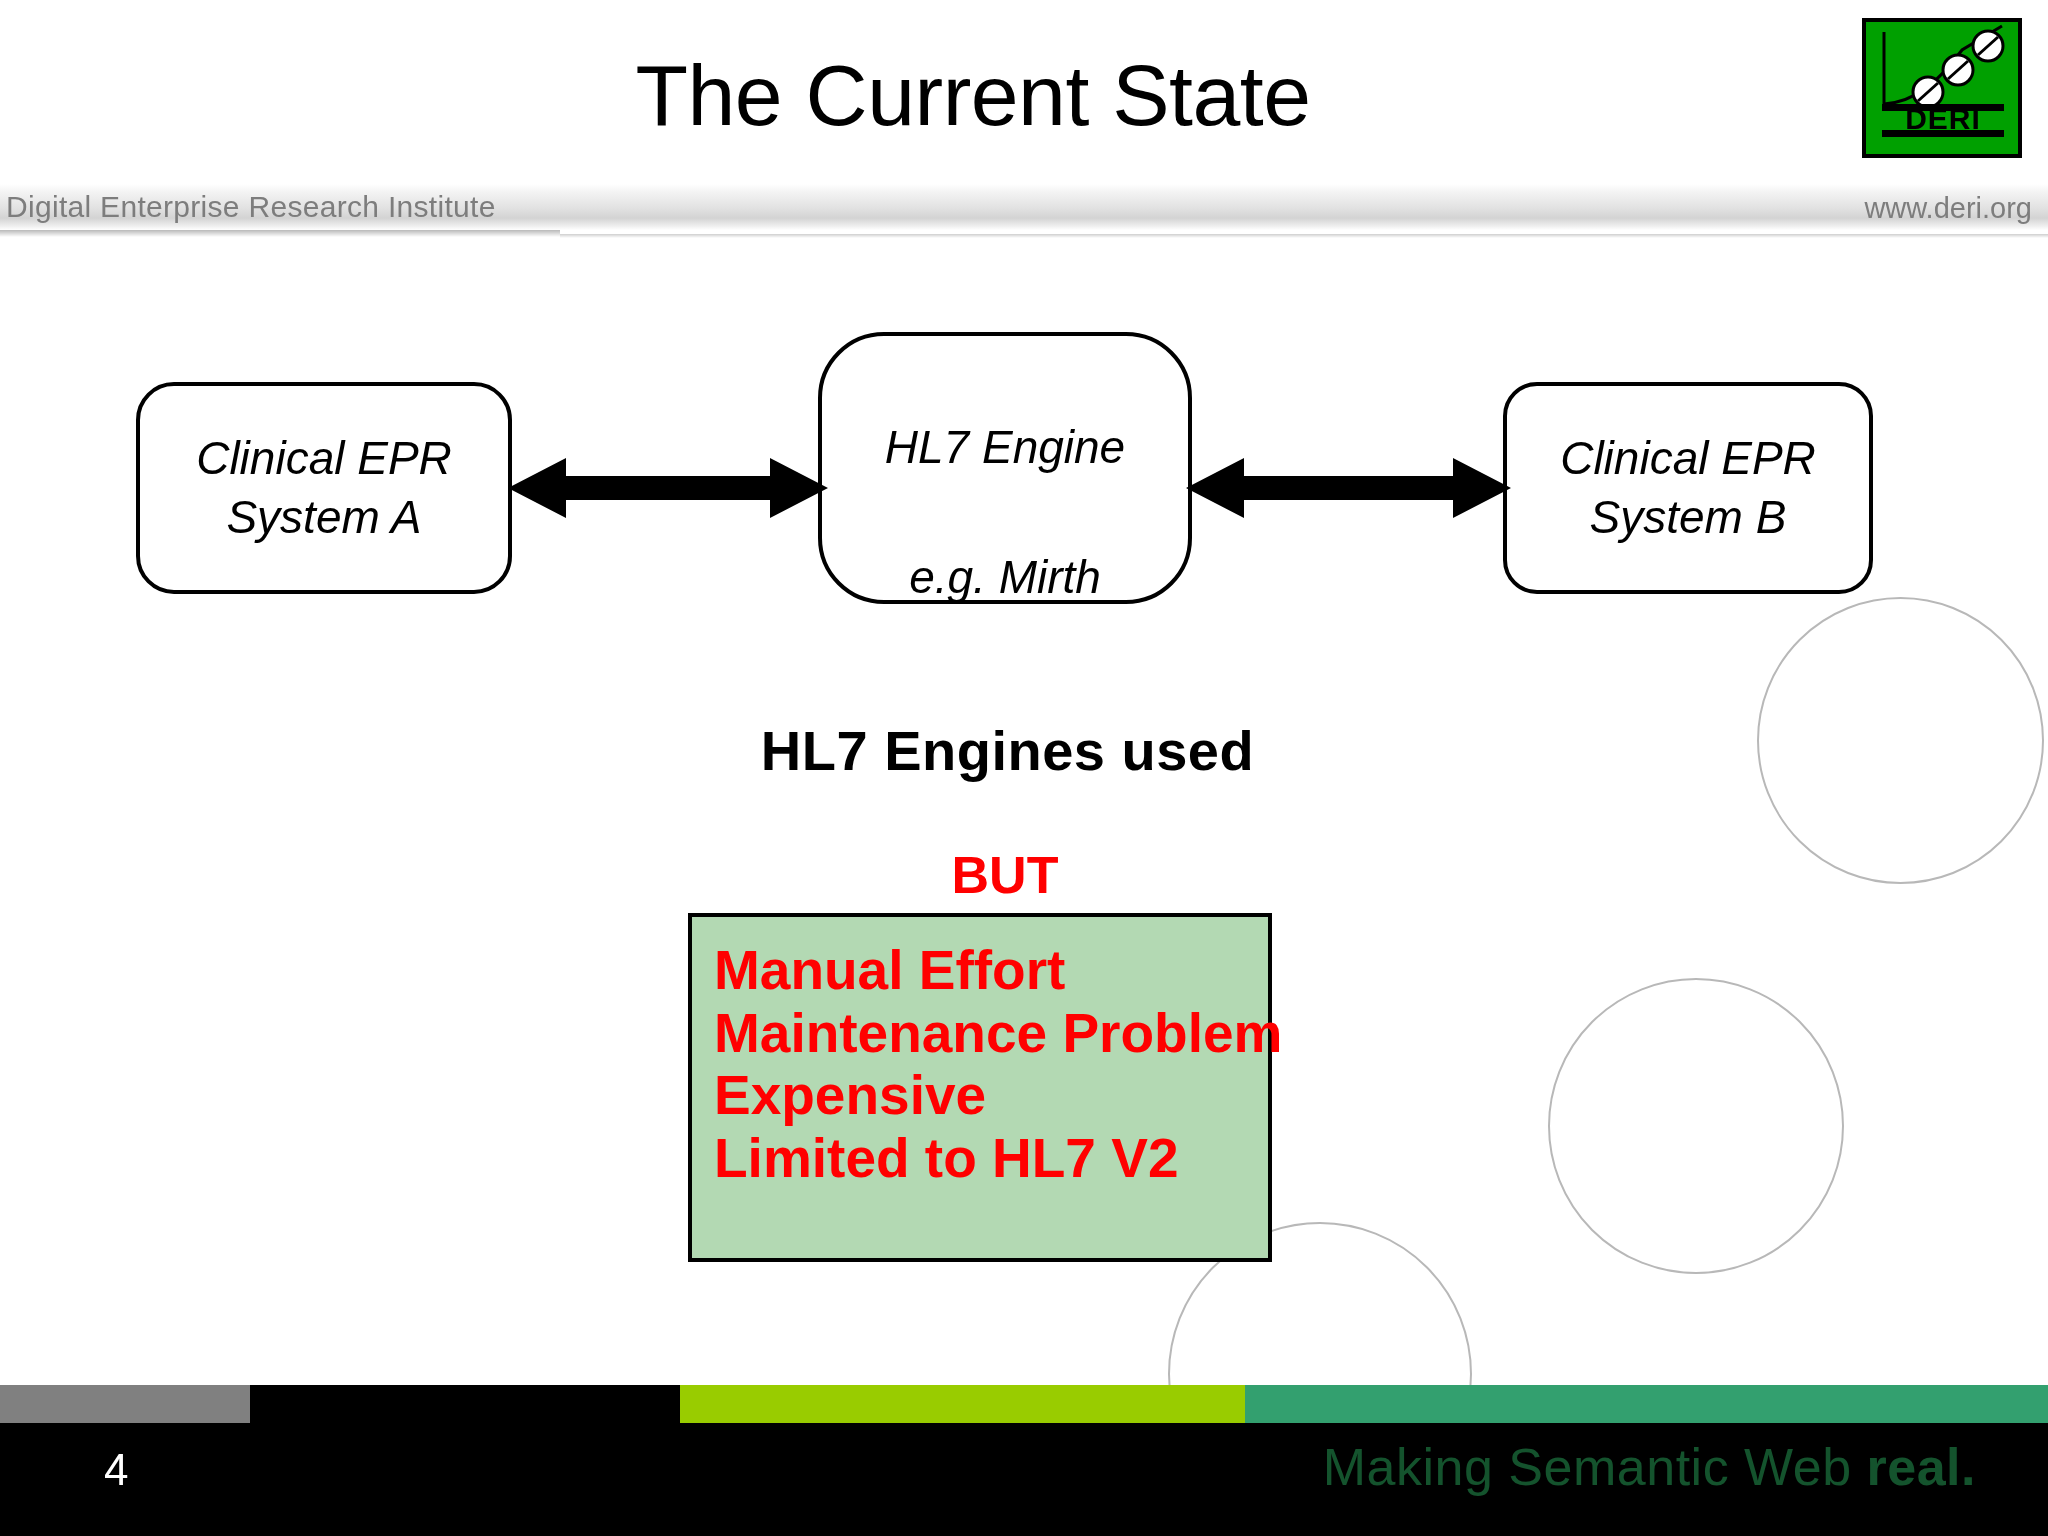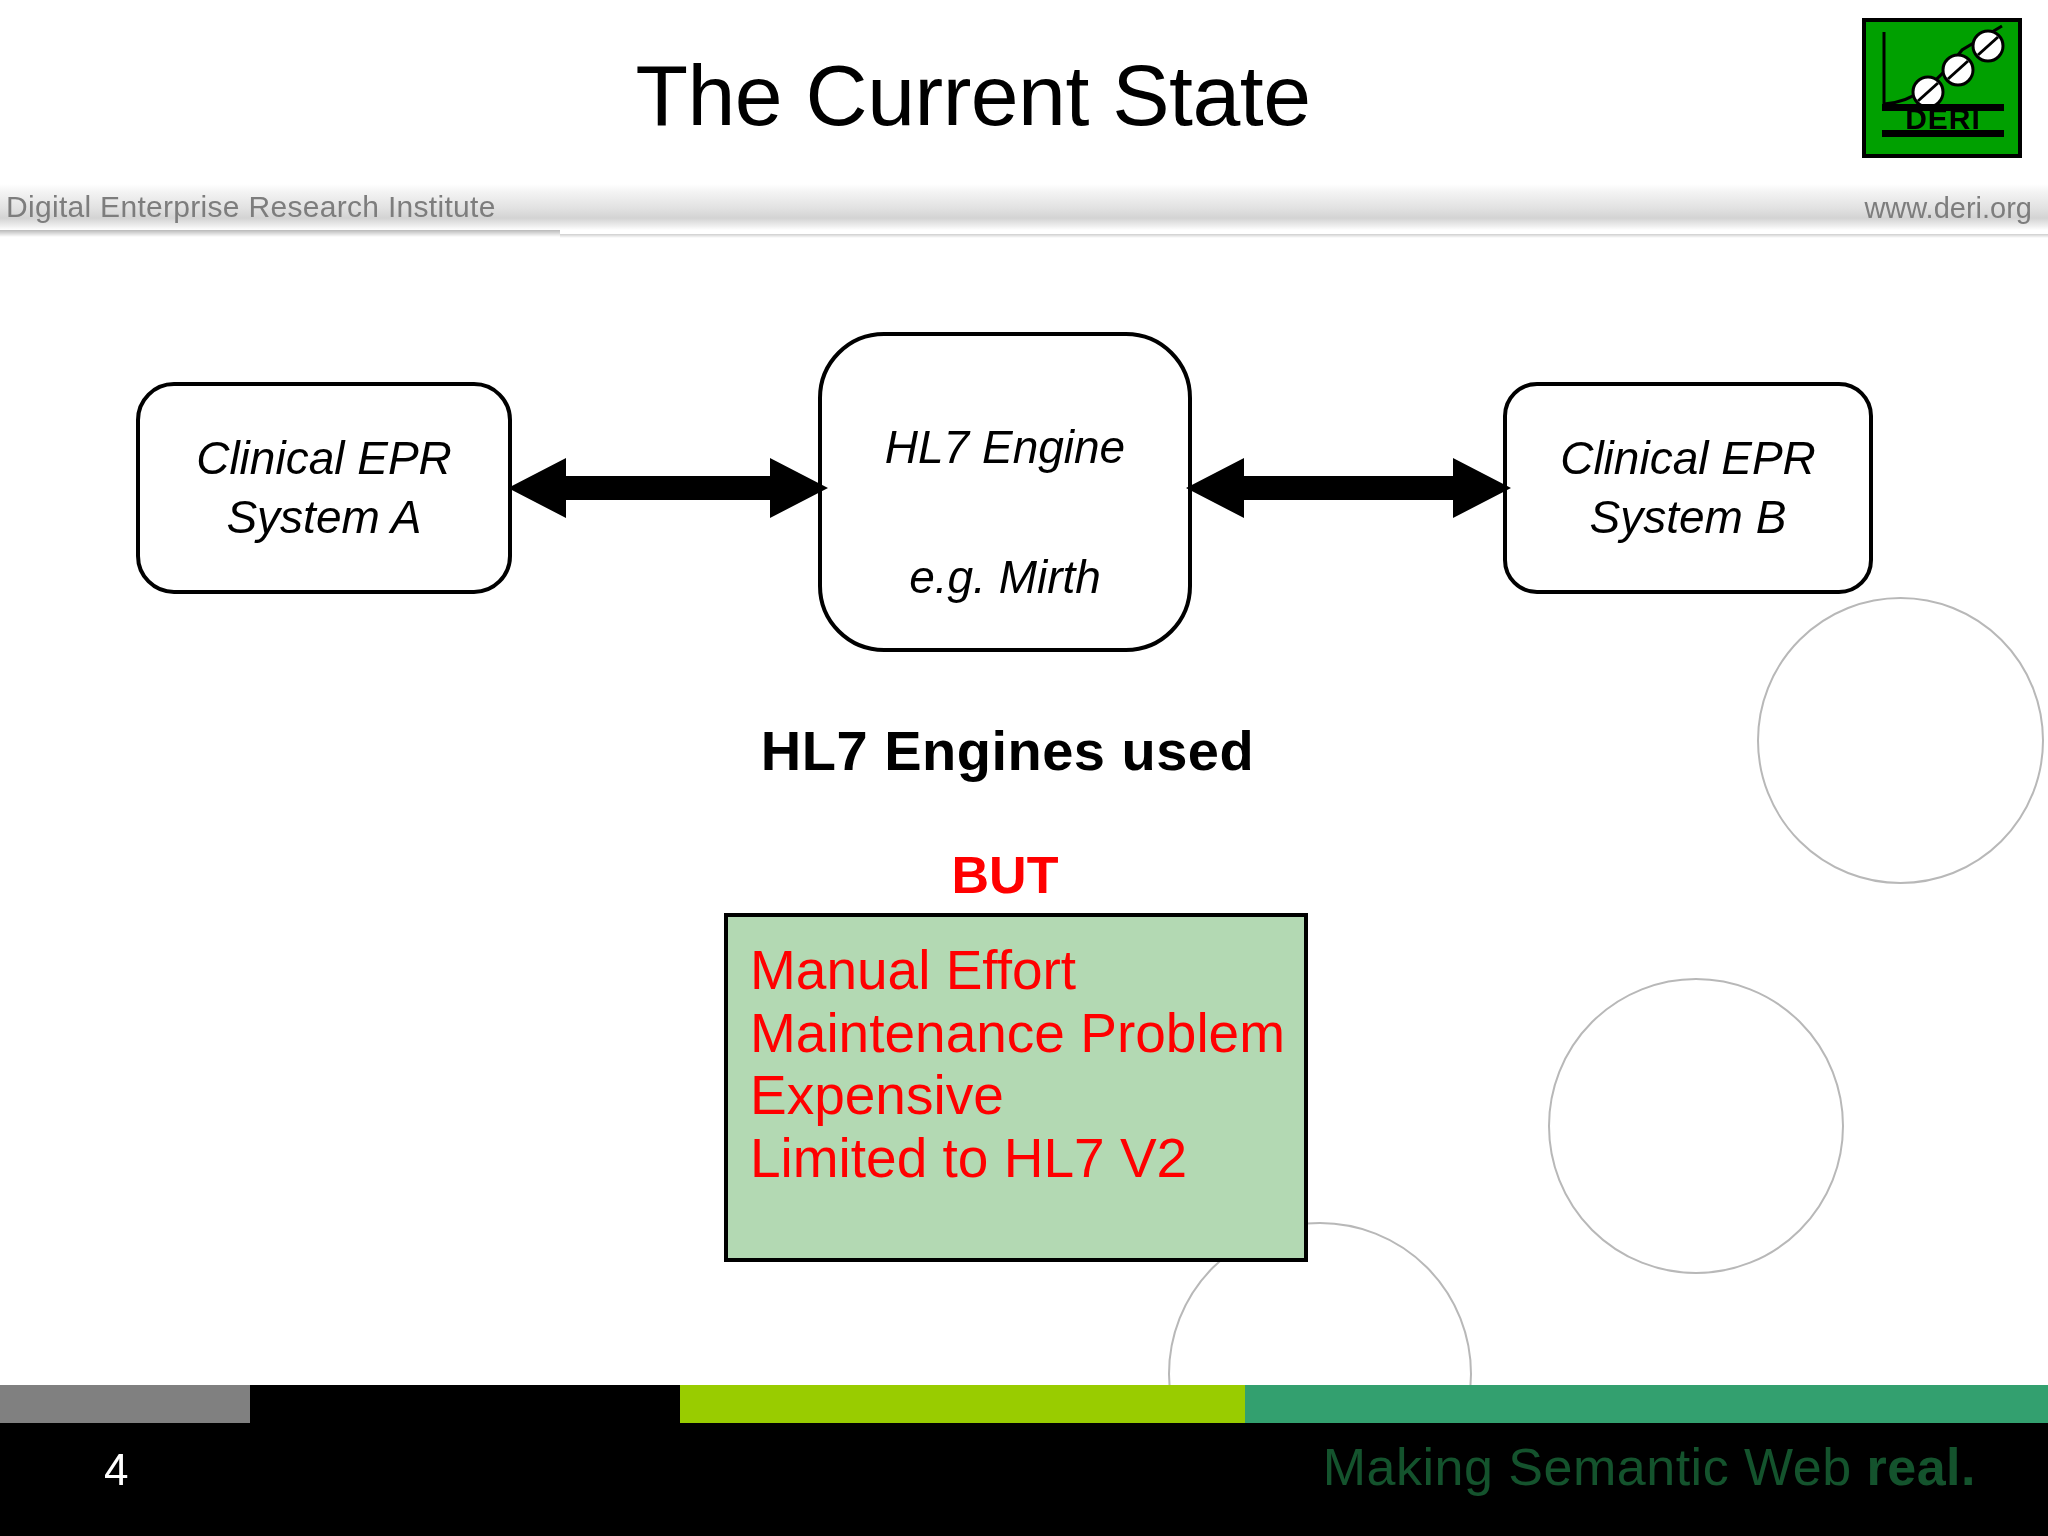--- a/index.html
+++ b/index.html
@@ -125,21 +125,21 @@
   }
   .node-b {
     left: 1503px; top: 382px;
     width: 370px; height: 212px;
     border-radius: 34px;
     font-size: 46px;
     line-height: 1.28;
   }
   .node-mid {
     left: 818px; top: 332px;
-    width: 374px; height: 320px;
+    width: 374px; height: 272px;
     border-radius: 66px;
     font-size: 46px;
     justify-content: flex-start;
     padding-top: 84px;
   }
   .node-mid .line2 { margin-top: 76px; }
 
   
   .arrow {
     position: absolute;
@@ -169,28 +169,29 @@
     font-size: 52px;
     font-weight: bold;
     color: #ff0000;
     font-family: "Liberation Sans Narrow", "Liberation Sans", sans-serif;
     white-space: nowrap;
   }
 
   
   .issues-box {
     position: absolute;
-    left: 724px;
+    left: 688px;
     top: 913px;
     width: 584px;
     height: 349px;
     box-sizing: border-box;
     background: #b3d9b3;
     border: 4px solid #000000;
     padding: 22px 0 0 22px;
+    font-weight: bold;
   }
   .issues-box .issue-line {
     color: #ff0000;
     font-size: 55px;
     line-height: 1.14;
     font-family: "Liberation Sans Narrow", "Liberation Sans", sans-serif;
     white-space: nowrap;
   }
 
   

